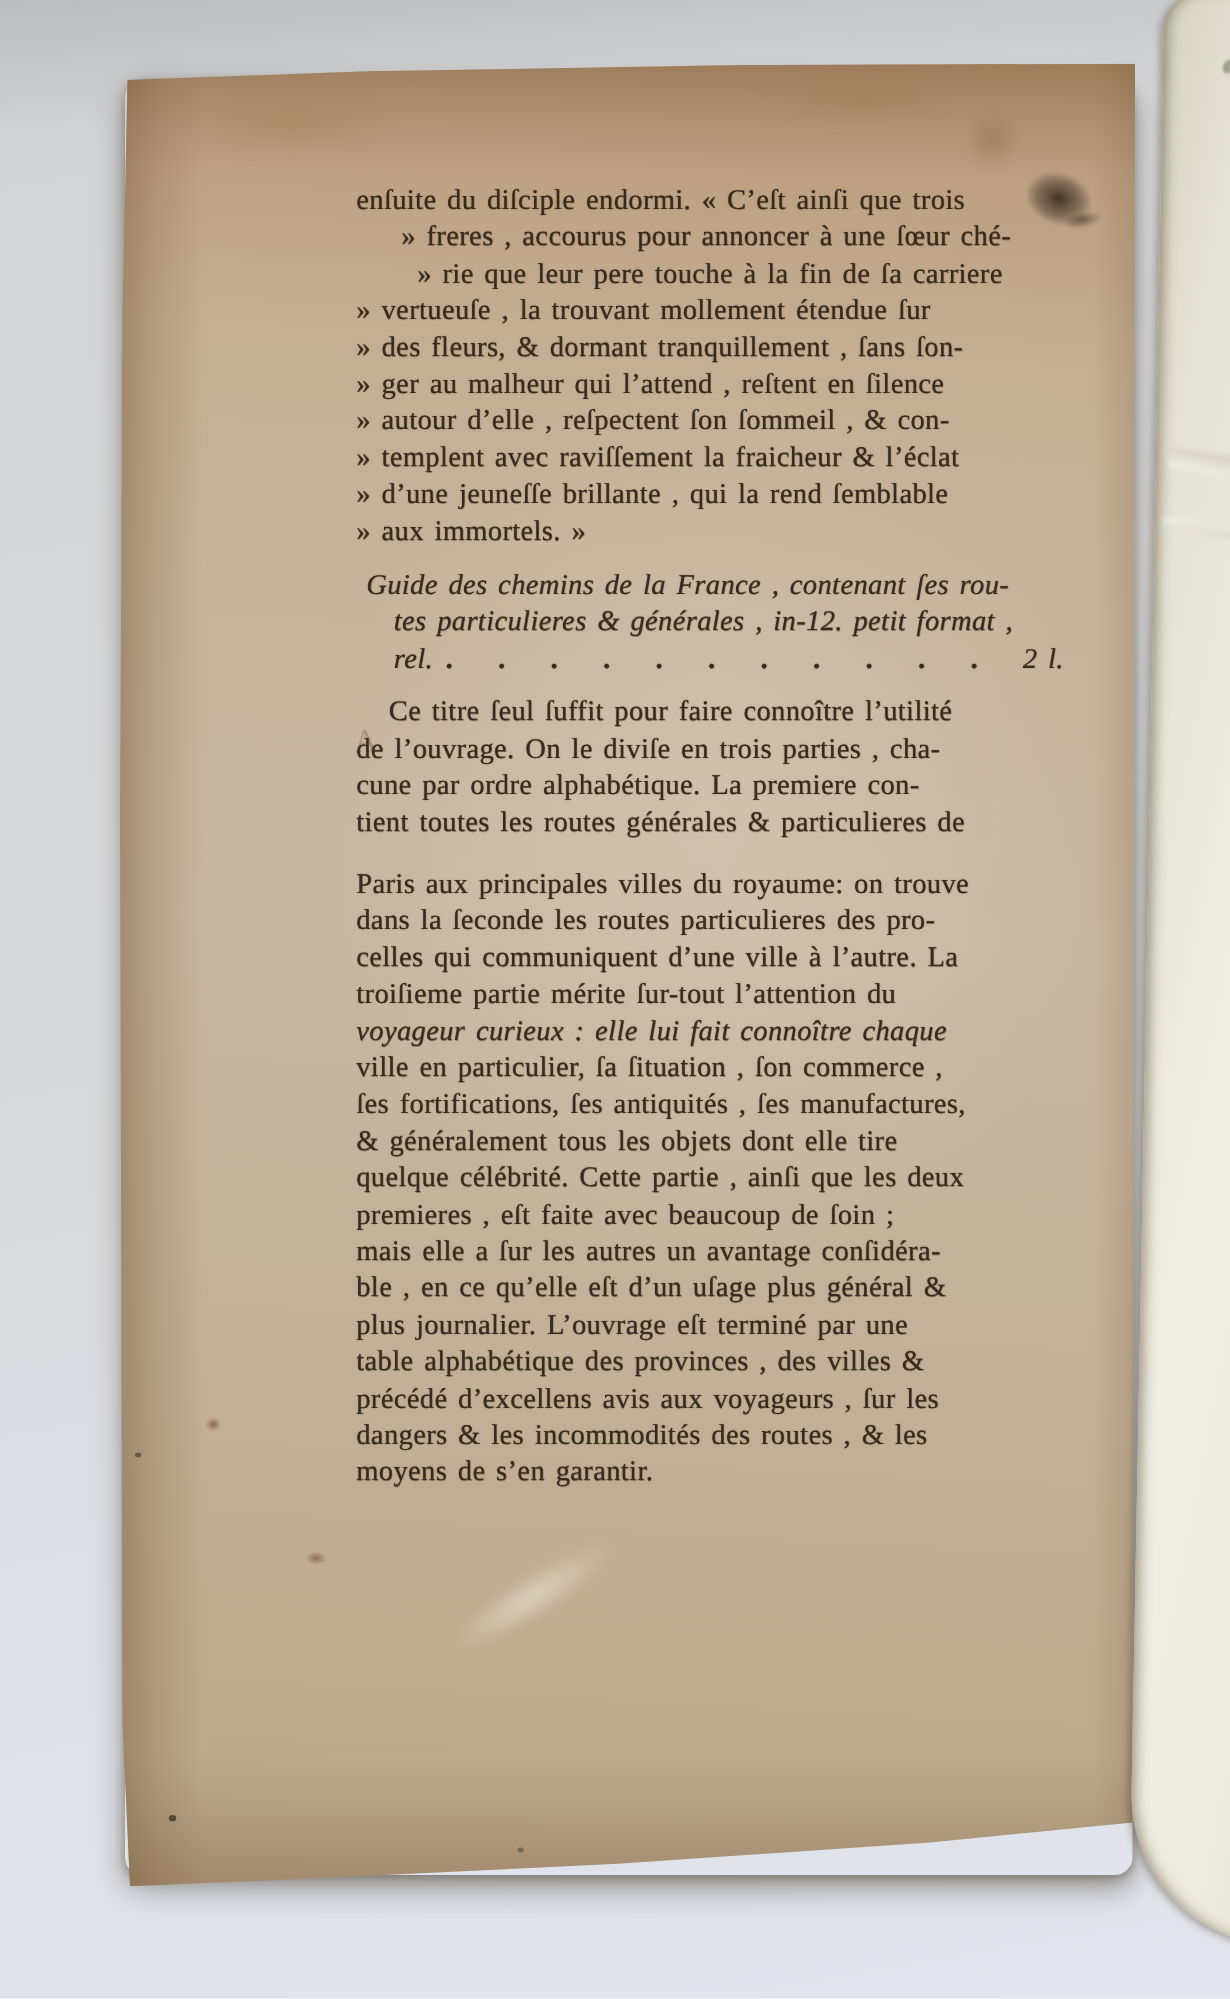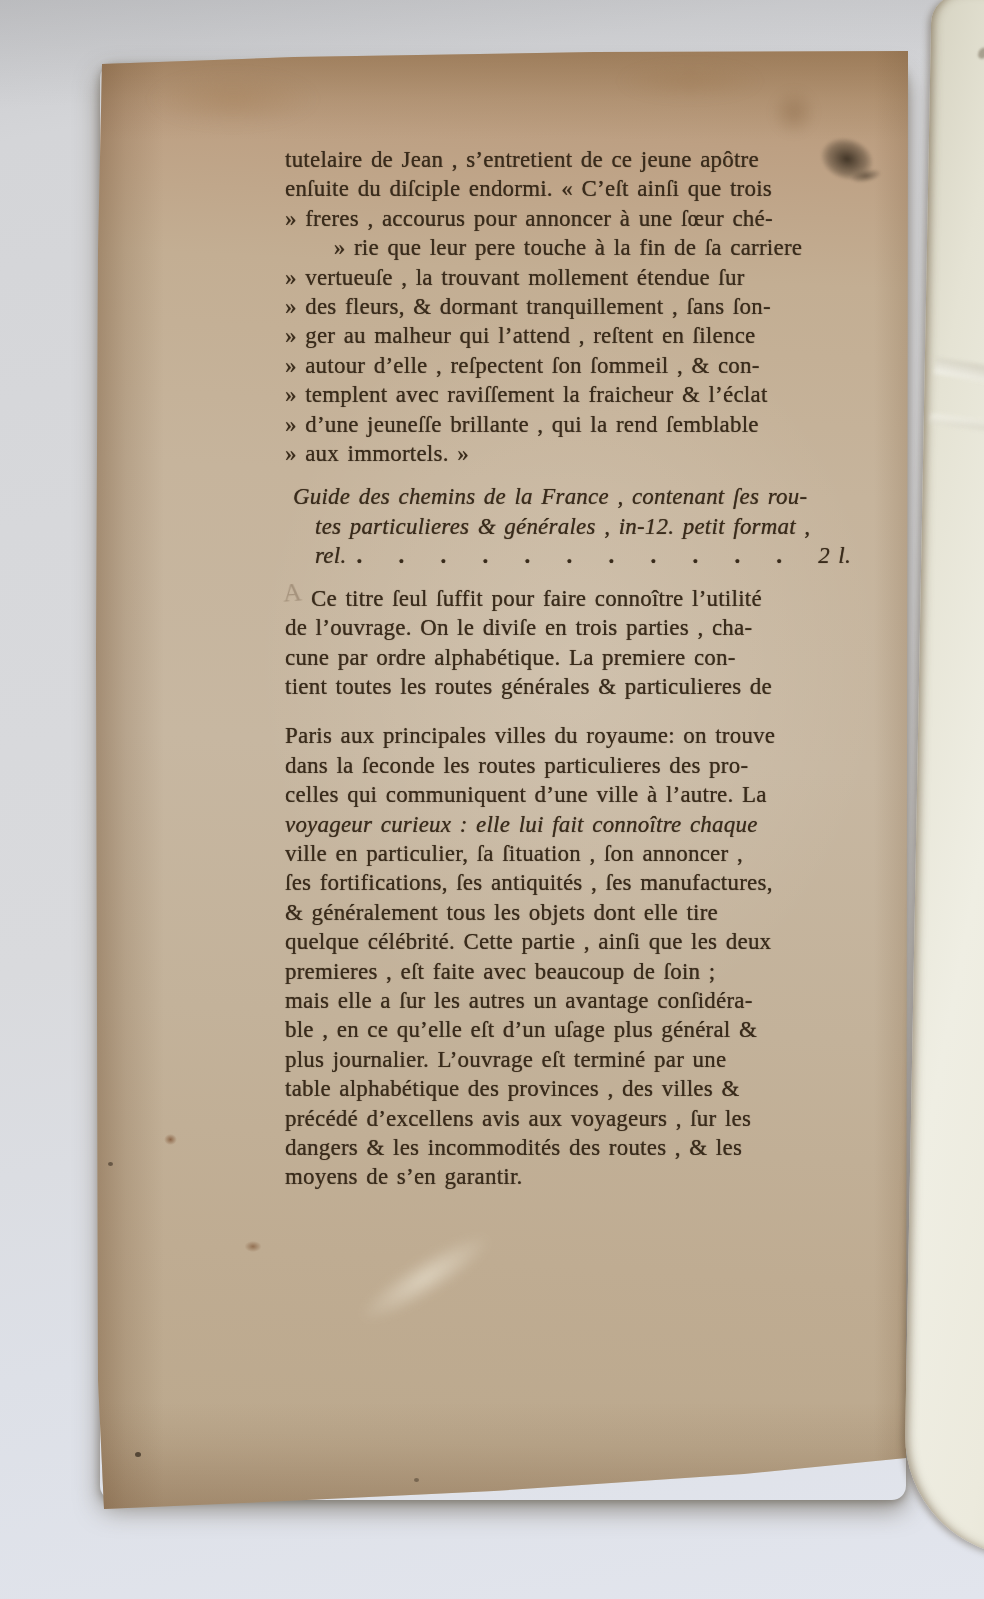--- a/index.html
+++ b/index.html
@@ -146,23 +146,22 @@
   <div class="page-shadow"></div>
 
   <div class="page">
     <div class="edge-top"></div>
     <div class="edge-left"></div>
     <div class="edge-bottom"></div>
     <div class="edge-right"></div>
 
     <div class="text-block">
       <div class="para quote">
-        <div class="line fit" style="transform: scaleX(1);">tutelaire de Jean , s’entretient de ce jeune apôtre</div>
         <div class="line fit" style="transform: scaleX(1);">enſuite du diſciple endormi. « C’eſt ainſi que trois</div>
-        <div class="line fit" style="transform: scaleX(1);">» freres , accourus pour annoncer à une ſœur ché-</div>
+        <div class="line fit" style="transform: scaleX(1); margin-left: 36px;">» freres , accourus pour annoncer à une ſœur ché-</div>
         <div class="line fit" style="transform: scaleX(1); text-align: center;">» rie que leur pere touche à la fin de ſa carriere</div>
         <div class="line fit" style="transform: scaleX(1);">» vertueuſe , la trouvant mollement étendue ſur</div>
         <div class="line fit" style="transform: scaleX(1);">» des fleurs, &amp; dormant tranquillement , ſans ſon-</div>
         <div class="line fit" style="transform: scaleX(1);">» ger au malheur qui l’attend , reſtent en ſilence</div>
         <div class="line fit" style="transform: scaleX(1);">» autour d’elle , reſpectent ſon ſommeil , &amp; con-</div>
         <div class="line fit" style="transform: scaleX(1);">» templent avec raviſſement la fraicheur &amp; l’éclat</div>
         <div class="line fit" style="transform: scaleX(1);">» d’une jeuneſſe brillante , qui la rend ſemblable</div>
         <div class="line">» aux immortels. »</div>
       </div>
 
@@ -177,22 +176,23 @@
       </div>
 
       <div class="para review">
         <div class="line first fit" style="transform: scaleX(1);">Ce titre ſeul ſuffit pour faire connoître l’utilité</div>
         <div class="line fit" style="transform: scaleX(1);">de l’ouvrage. On le diviſe en trois parties , cha-</div>
         <div class="line fit" style="transform: scaleX(1);">cune par ordre alphabétique. La premiere con-</div>
         <div class="line fit" style="transform: scaleX(1);">tient toutes les routes générales &amp; particulieres de</div>
         <div class="line fit" style="transform: scaleX(1); margin-top: 20px;">Paris aux principales villes du royaume: on trouve</div>
         <div class="line fit" style="transform: scaleX(1);">dans la ſeconde les routes particulieres des pro-</div>
         <div class="line fit" style="transform: scaleX(1);">celles qui communiquent d’une ville à l’autre. La</div>
+        <div class="line fit" style="transform: scaleX(1);">troiſieme partie mérite ſur-tout l’attention du</div>
         <div class="line fit" style="transform: scaleX(1); font-style: italic;">voyageur curieux : elle lui fait connoître chaque</div>
-        <div class="line fit" style="transform: scaleX(1);">ville en particulier, ſa ſituation , ſon annoncer ,</div>
+        <div class="line fit" style="transform: scaleX(1);">ville en particulier, ſa ſituation , ſon commerce ,</div>
         <div class="line fit" style="transform: scaleX(1);">ſes fortifications, ſes antiquités , ſes manufactures,</div>
         <div class="line fit" style="transform: scaleX(1);">&amp; généralement tous les objets dont elle tire</div>
         <div class="line fit" style="transform: scaleX(1);">quelque célébrité. Cette partie , ainſi que les deux</div>
         <div class="line fit" style="transform: scaleX(1);">premieres , eſt faite avec beaucoup de ſoin ;</div>
         <div class="line fit" style="transform: scaleX(1);">mais elle a ſur les autres un avantage conſidéra-</div>
         <div class="line fit" style="transform: scaleX(1);">ble , en ce qu’elle eſt d’un uſage plus général &amp;</div>
         <div class="line fit" style="transform: scaleX(1);">plus journalier. L’ouvrage eſt terminé par une</div>
         <div class="line fit" style="transform: scaleX(1);">table alphabétique des provinces , des villes &amp;</div>
         <div class="line fit" style="transform: scaleX(1);">précédé d’excellens avis aux voyageurs , ſur les</div>
         <div class="line fit" style="transform: scaleX(1);">dangers &amp; les incommodités des routes , &amp; les</div>

